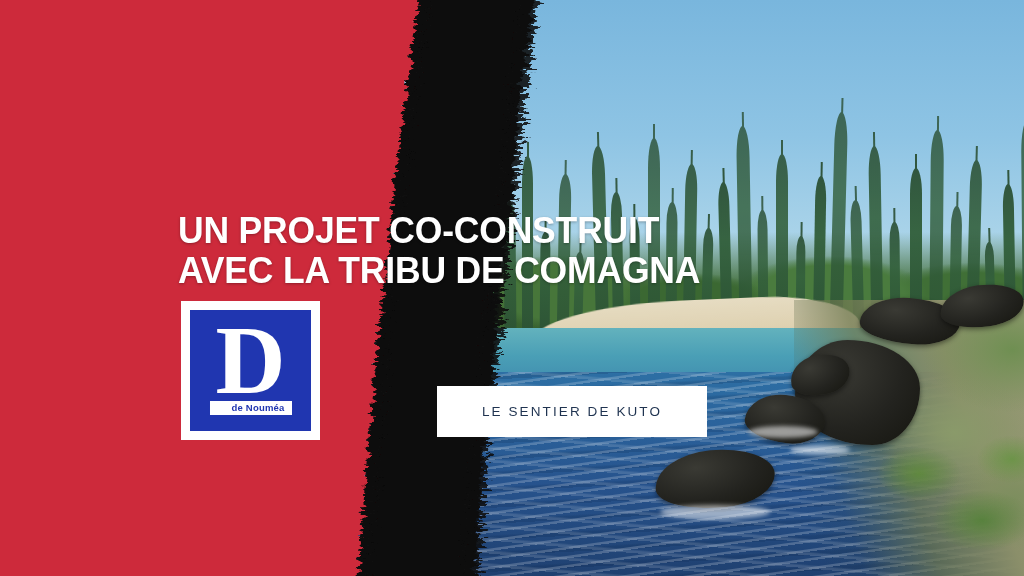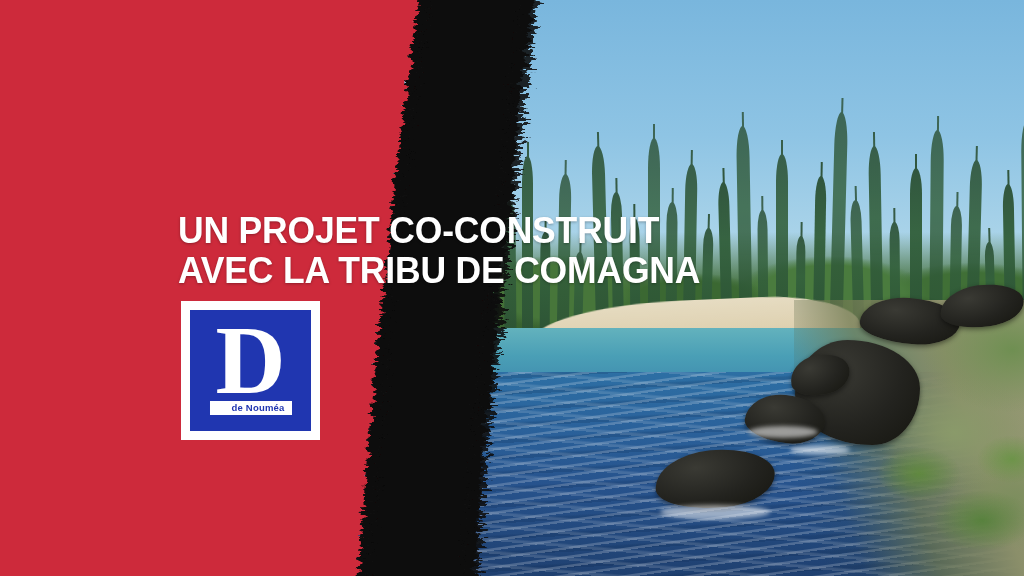--- a/index.html
+++ b/index.html
@@ -366,14 +366,17 @@
     <span class="headline-line">AVEC LA TRIBU DE COMAGNA</span>
   </h1>
 
   <div class="logo">
     <div class="logo-inner">
       <div class="logo-d">D</div>
       <div class="logo-sub">de Nouméa</div>
     </div>
   </div>
 
+  <button class="cta">
+    <span class="cta-label">LE SENTIER DE KUTO</span>
+  </button>
 
 </div>
 
 </body></html>

